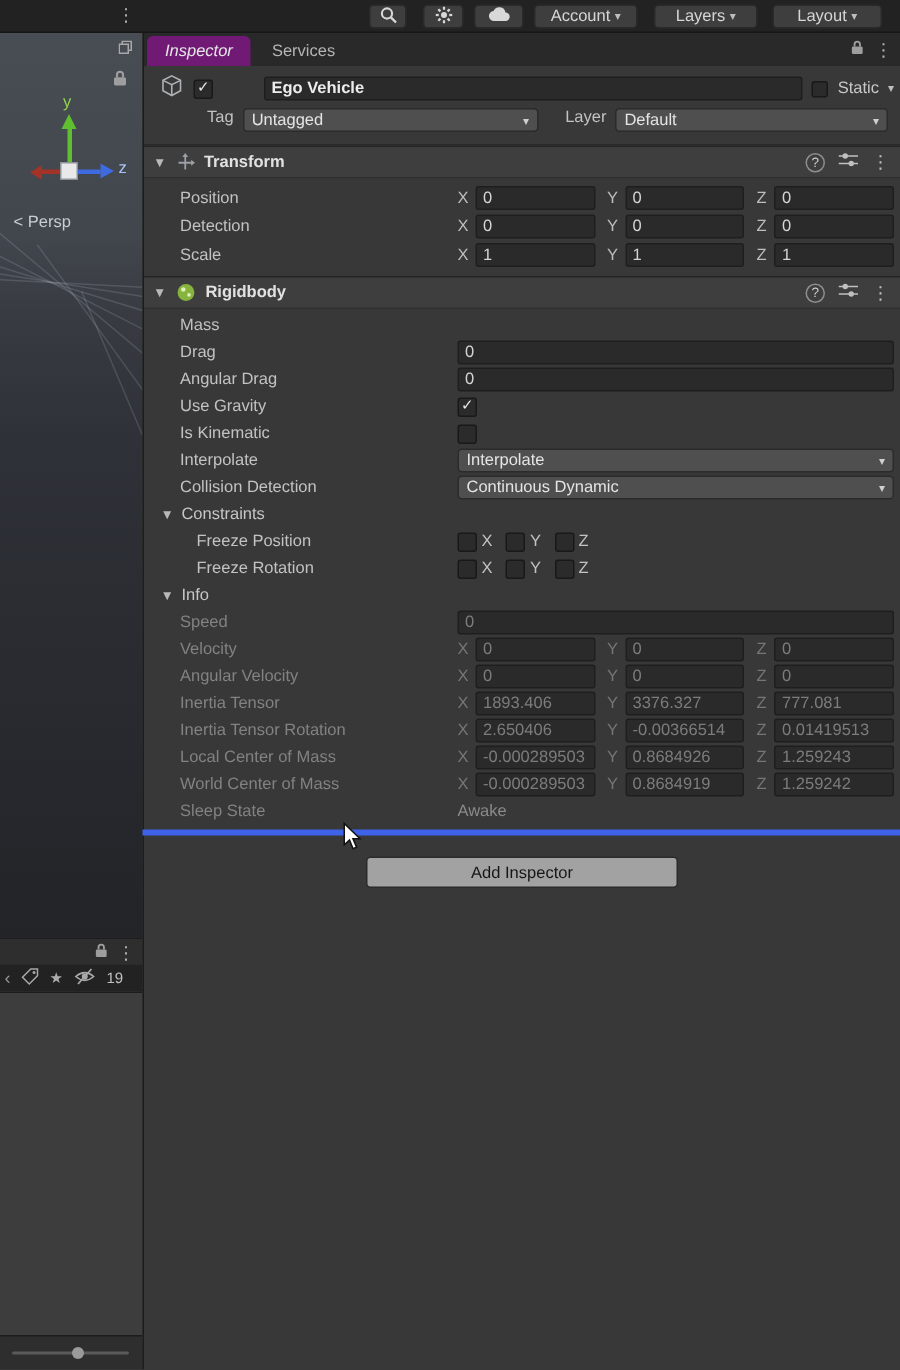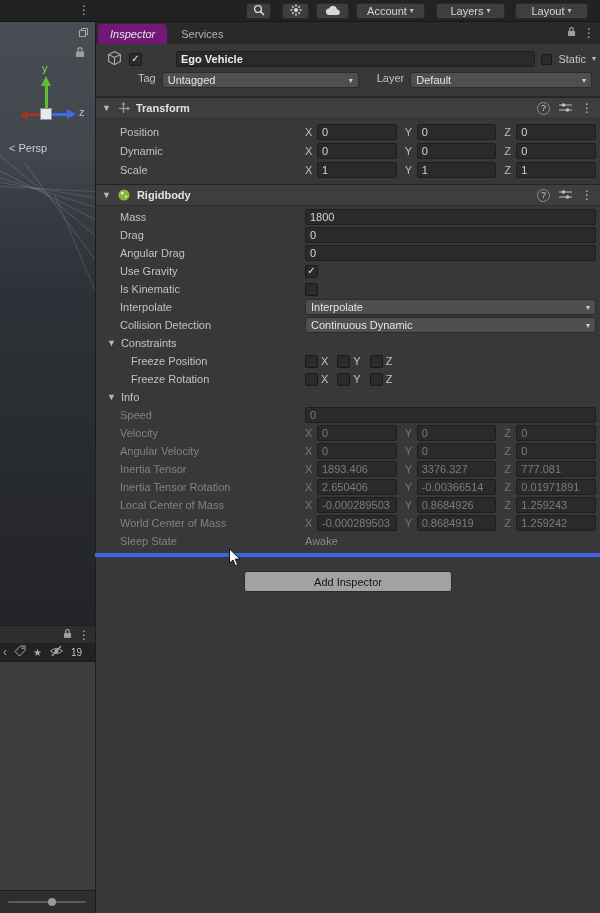--- a/index.html
+++ b/index.html
@@ -293,21 +293,21 @@
         <div class="pvals">
           <span class="ax">X</span>
           <div class="fld axfld">0</div>
           <span class="ax">Y</span>
           <div class="fld axfld">0</div>
           <span class="ax">Z</span>
           <div class="fld axfld">0</div>
         </div>
       </div>
       <div class="prow">
-        <span class="plabel">Dynamic</span>
+        <span class="plabel">Detection</span>
         <div class="pvals">
           <span class="ax">X</span>
           <div class="fld axfld">0</div>
           <span class="ax">Y</span>
           <div class="fld axfld">0</div>
           <span class="ax">Z</span>
           <div class="fld axfld">0</div>
         </div>
       </div>
       <div class="prow">
@@ -345,23 +345,20 @@
               <circle cx="4.5" cy="3" r="1.8" fill="#c0c0c0"></circle>
               <circle cx="8.5" cy="8" r="1.8" fill="#c0c0c0"></circle>
             </svg></span>
         <span class="kebab">⋮</span>
       </span>
     </div>
     <div class="comp-body rb">
 
       <div class="prow">
         <span class="plabel">Mass</span>
-        <div class="pvals">
-            <div class="fld wide">1800</div>
-          </div>
       </div>
       <div class="prow">
         <span class="plabel">Drag</span>
         <div class="pvals">
             <div class="fld wide">0</div>
           </div>
       </div>
       <div class="prow">
         <span class="plabel">Angular Drag</span>
         <div class="pvals">
@@ -473,21 +470,21 @@
         </div>
       </div>
       <div class="prow dim">
         <span class="plabel indent2">Inertia Tensor Rotation</span>
         <div class="pvals">
           <span class="ax">X</span>
           <div class="fld axfld">2.650406</div>
           <span class="ax">Y</span>
           <div class="fld axfld">-0.00366514</div>
           <span class="ax">Z</span>
-          <div class="fld axfld">0.01971891</div>
+          <div class="fld axfld">0.01419513</div>
         </div>
       </div>
       <div class="prow dim">
         <span class="plabel indent2">Local Center of Mass</span>
         <div class="pvals">
           <span class="ax">X</span>
           <div class="fld axfld">-0.000289503</div>
           <span class="ax">Y</span>
           <div class="fld axfld">0.8684926</div>
           <span class="ax">Z</span>

